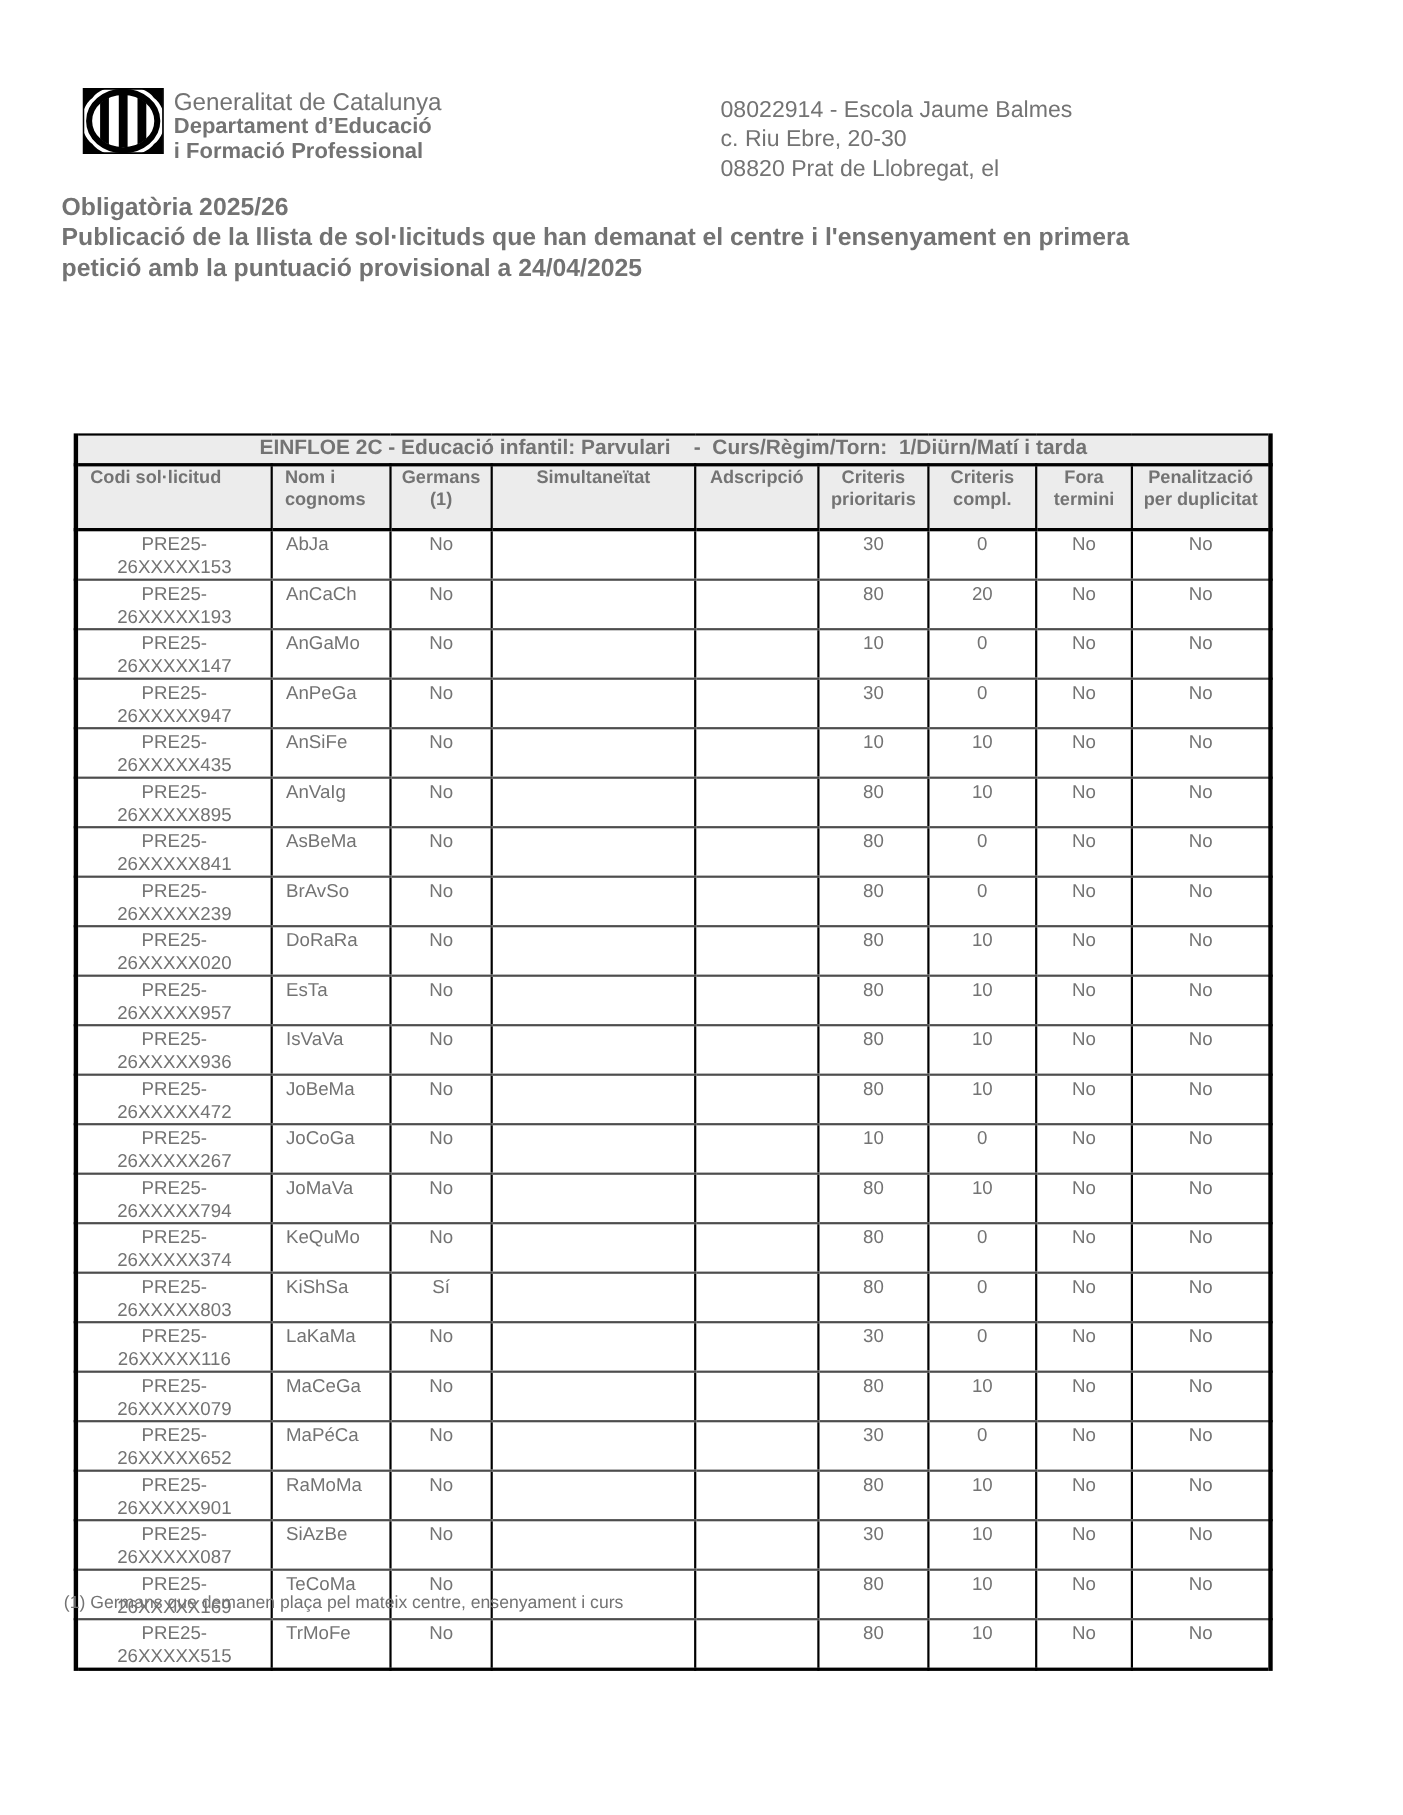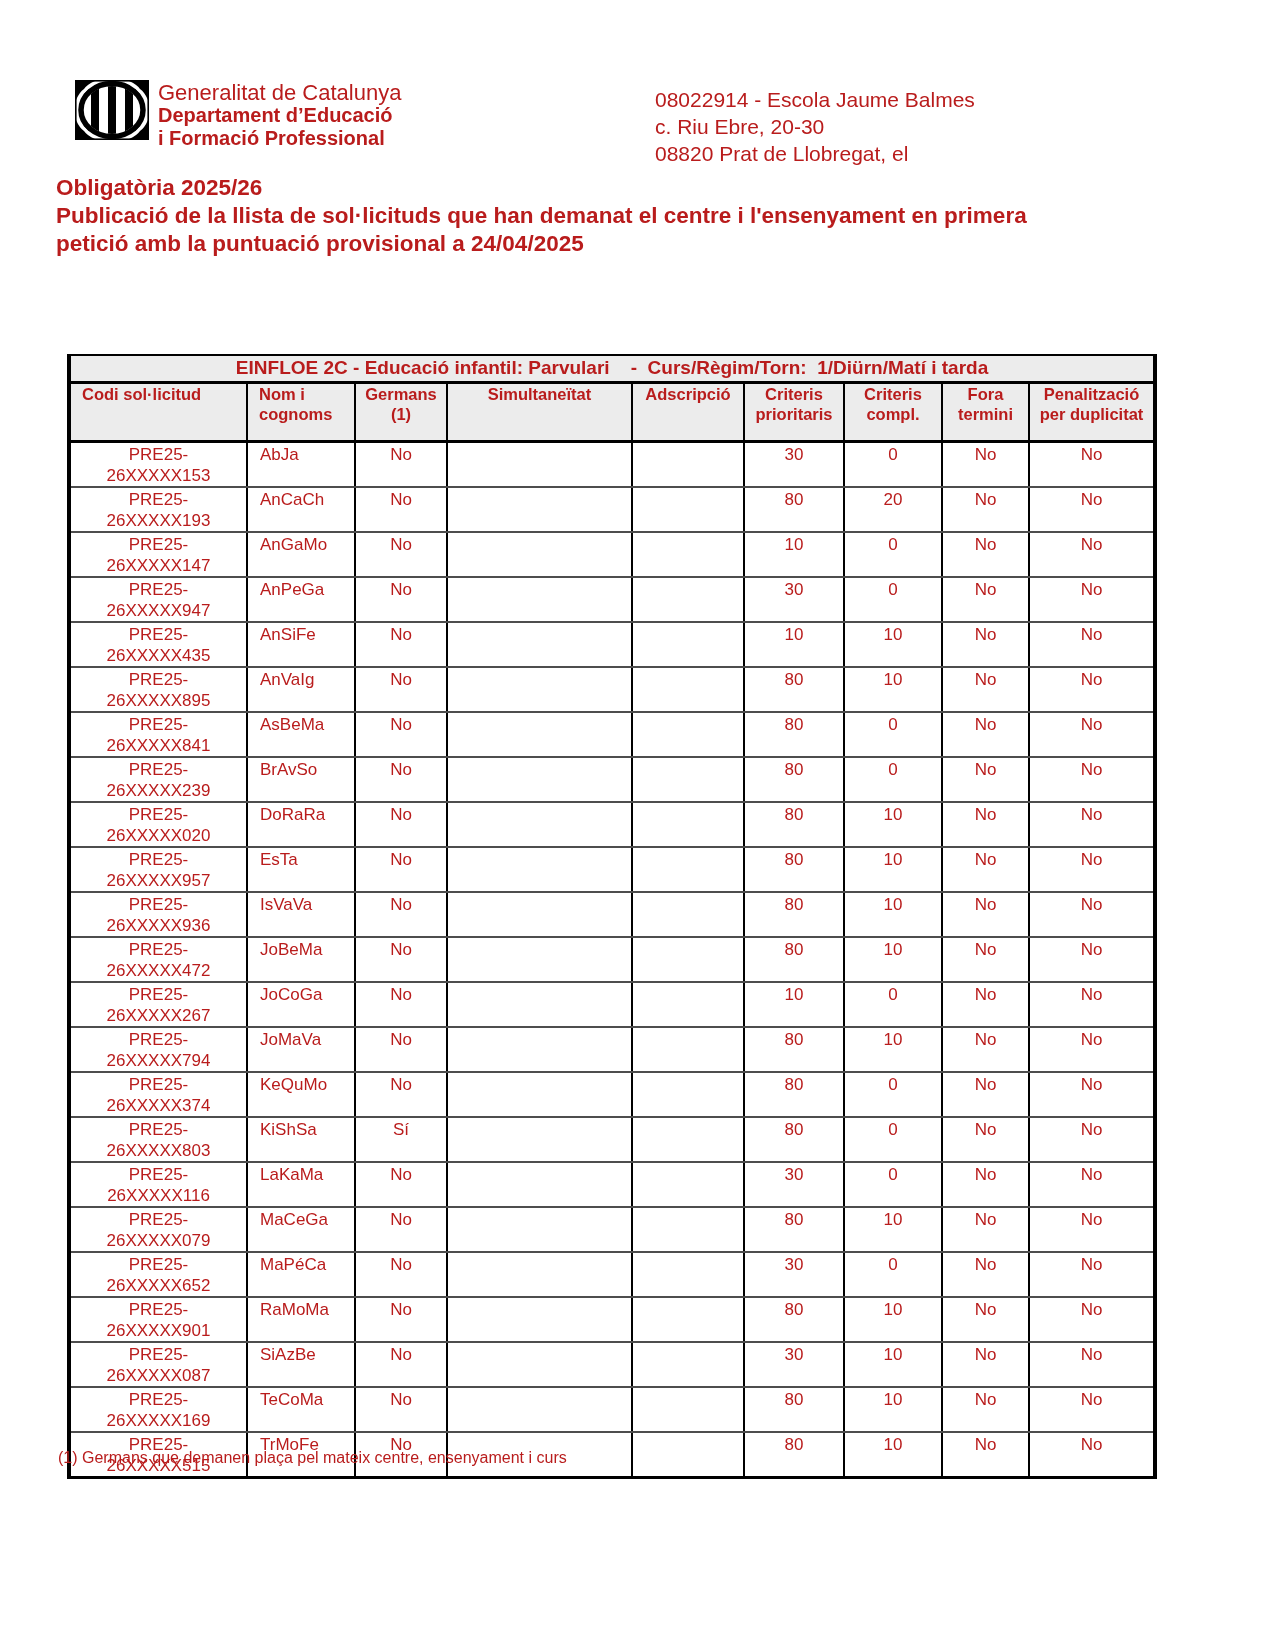--- a/index.html
+++ b/index.html
@@ -2,21 +2,21 @@
 <html lang="ca"><head>
 <meta charset="utf-8">
 <style>
   * { margin:0; padding:0; box-sizing:border-box; }
   html,body { background:#fff; }
   .page {
     position:relative;
     width:1275px; height:1650px;
     background:#ffffff;
     font-family:"Liberation Sans", sans-serif;
-    color:#b91c1c;
+    color:#737373;
     overflow:hidden;
   }
 
   
   .brand { position:absolute; left:75px; top:80px; display:flex; align-items:flex-start; }
   .brand-emblem { width:74px; height:60px; flex:0 0 auto; }
   .brand-text { margin-left:9px; padding-top:1px; line-height:23px; font-size:22px; }
   .brand-text .b { font-weight:bold; font-size:20px; }
 
   .school { position:absolute; left:655px; top:86px; font-size:21px; line-height:27px; }
@@ -28,20 +28,21 @@
   
   .table-wrap { position:absolute; left:67px; top:354px; }
   table.doc-table {
     border-collapse:collapse;
     table-layout:fixed;
     width:1086px;
     border-top:2px solid #000;
     border-bottom:3px solid #000;
     border-left:4px solid #000;
     border-right:4px solid #000;
+    margin-top:40px;
   }
   .caption-cell {
     background:#ececec;
     border-bottom:3px solid #000;
     text-align:center;
     font-weight:bold;
     font-size:19px;
     height:26px;
     white-space:pre;
     padding:1px 0 2px 0;

